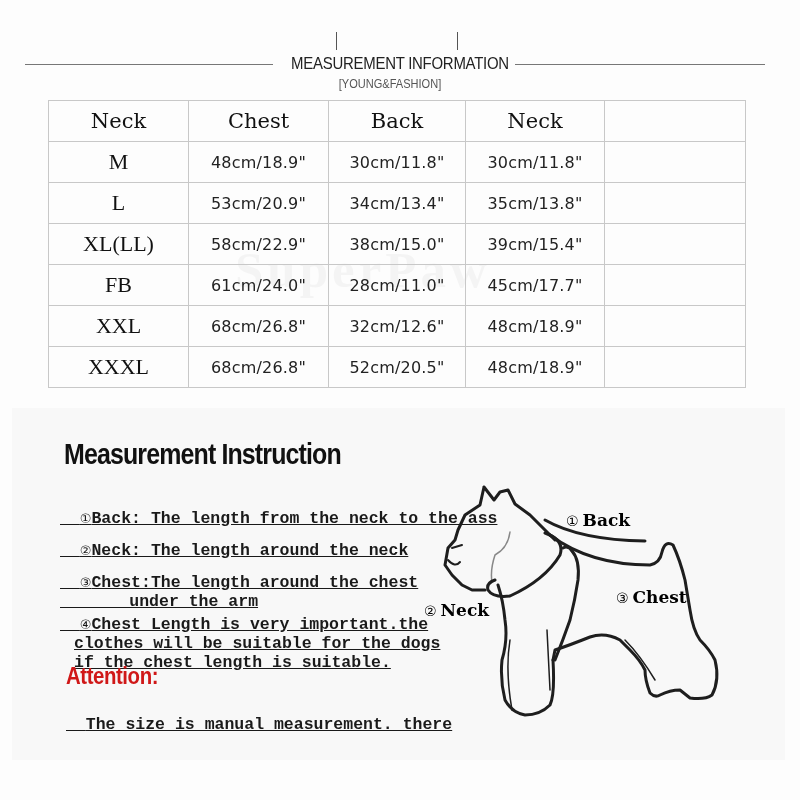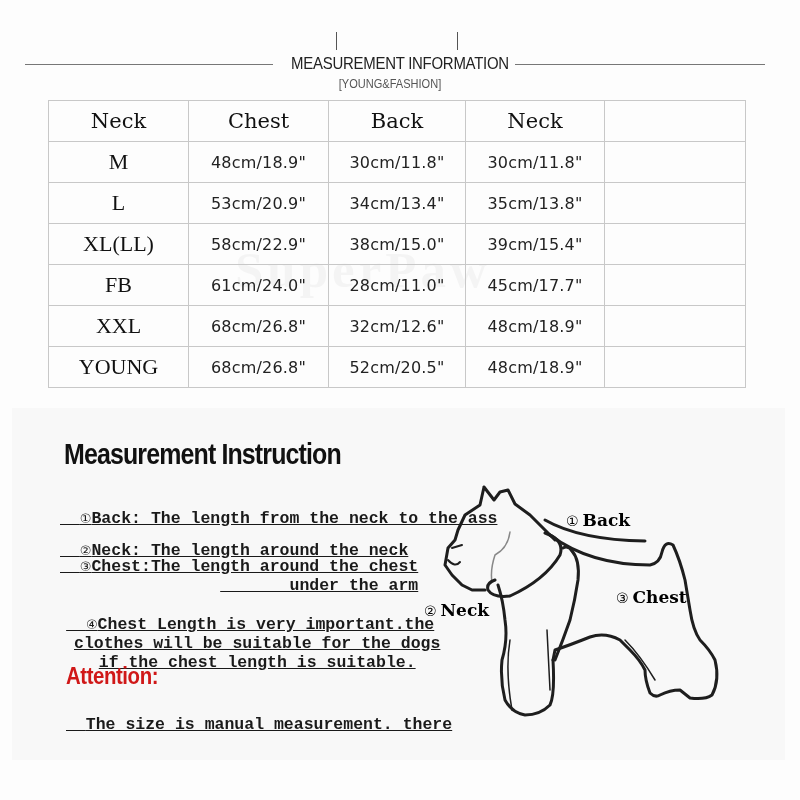--- a/index.html
+++ b/index.html
@@ -136,42 +136,42 @@
       <td></td>
     </tr>
     <tr>
       <td class="size-cell">XXL</td>
       <td class="val-cell">68cm/26.8"</td>
       <td class="val-cell">32cm/12.6"</td>
       <td class="val-cell">48cm/18.9"</td>
       <td></td>
     </tr>
     <tr>
-      <td class="size-cell">YOUNG</td>
+      <td class="size-cell">XXXL</td>
       <td class="val-cell">68cm/26.8"</td>
       <td class="val-cell">52cm/20.5"</td>
       <td class="val-cell">48cm/18.9"</td>
       <td></td>
     </tr>
   </tbody>
 </table>
 
 <div class="panel"></div>
 <div class="instr-title">Measurement Instruction</div>
 
 <div class="mono" style="left:60px; top:490px;">
   <span class="num">①</span><span>Back: The length from the neck to the ass</span>
 </div>
 <div class="mono" style="left:60px; top:522px;">
   <span class="num">②</span><span>Neck: The length around the neck</span>
 </div>
-<div class="mono" style="left:60px; top:538px;text-align:right;">
+<div class="mono" style="left:60px; top:554px;">
   <span class="num">③</span><span>Chest:The length around the chest</span><br><span>       under the arm</span>
 </div>
-<div class="mono" style="left:60px; top:596px;text-align:center;">
+<div class="mono" style="left:60px; top:596px;">
   <span class="num">④</span><span>Chest Length is very important.the</span><br><span style="padding-left:14px">clothes will be suitable for the dogs</span><br><span style="padding-left:14px">if the chest length is suitable.</span>
 </div>
 
 <div class="attention">Attention:</div>
 <div class="mono" style="left:66px; top:696px;">
   <span>The size is manual measurement. there</span><br>
 </div>
 
 <svg class="dog" viewBox="0 0 800 800" xmlns="http://www.w3.org/2000/svg">
   <g fill="none" stroke="#1e1e1e" stroke-width="3" stroke-linecap="round" stroke-linejoin="round">

